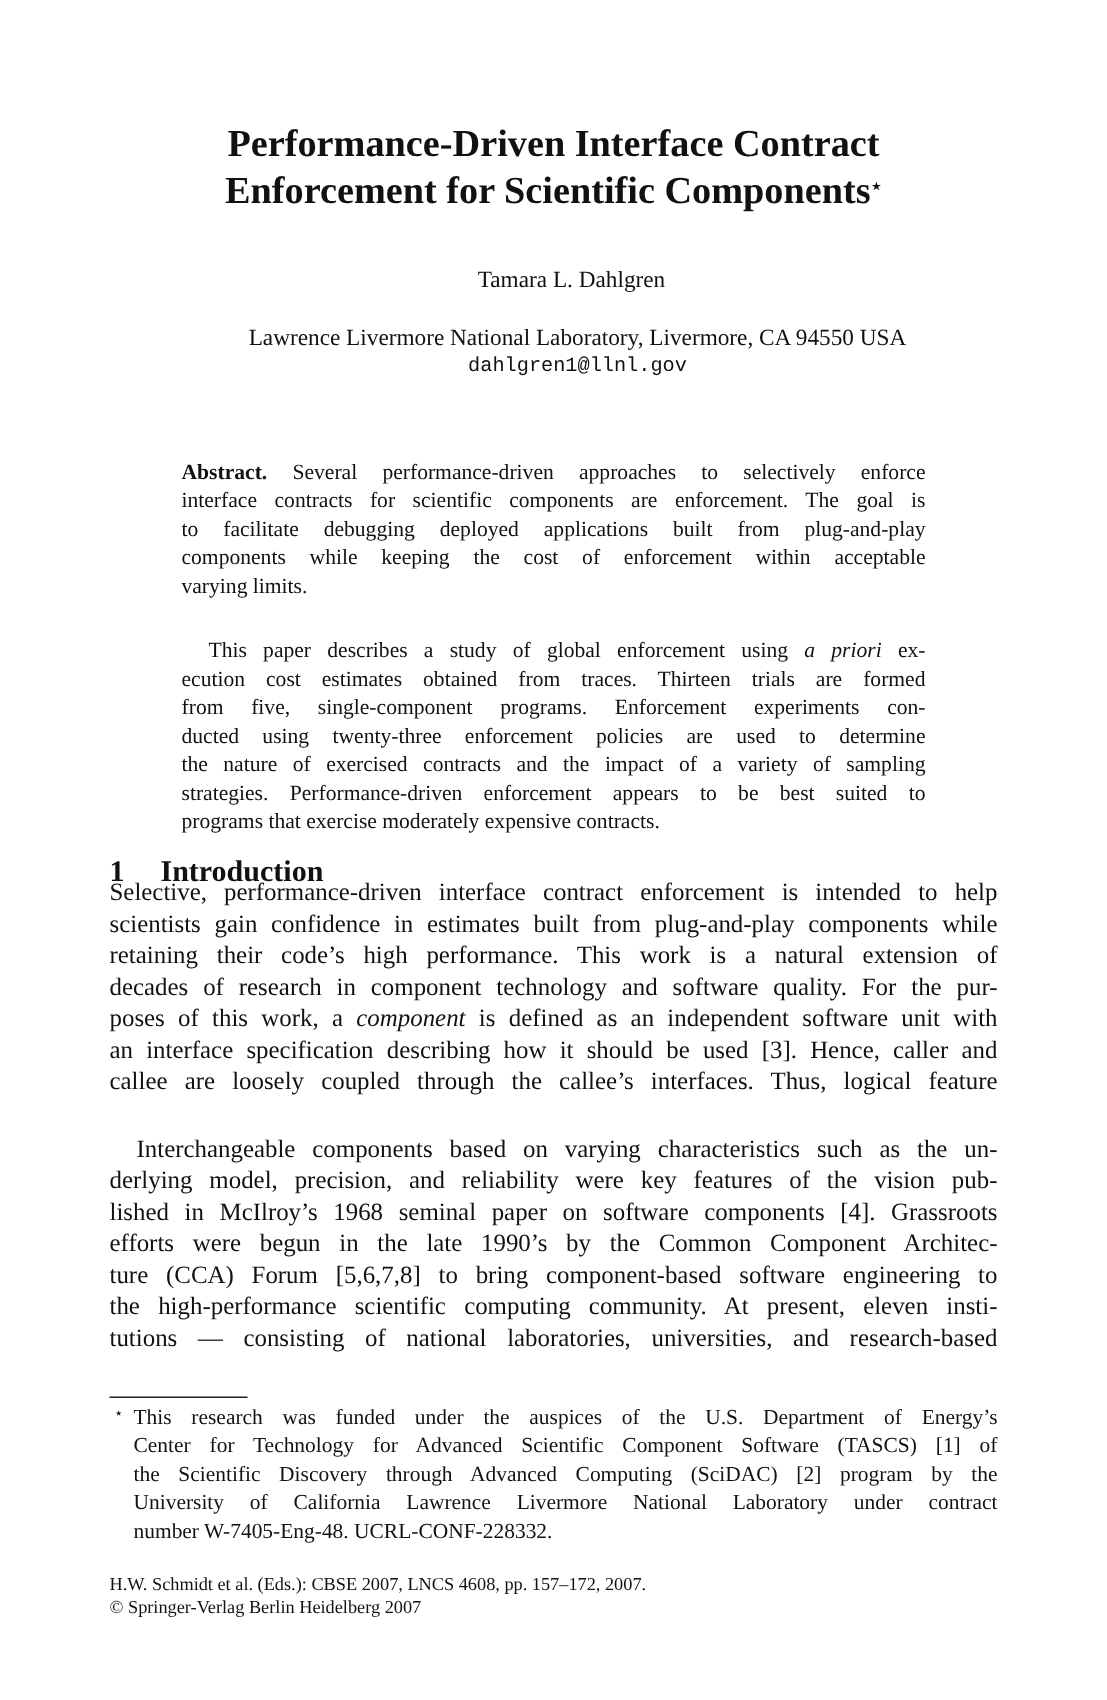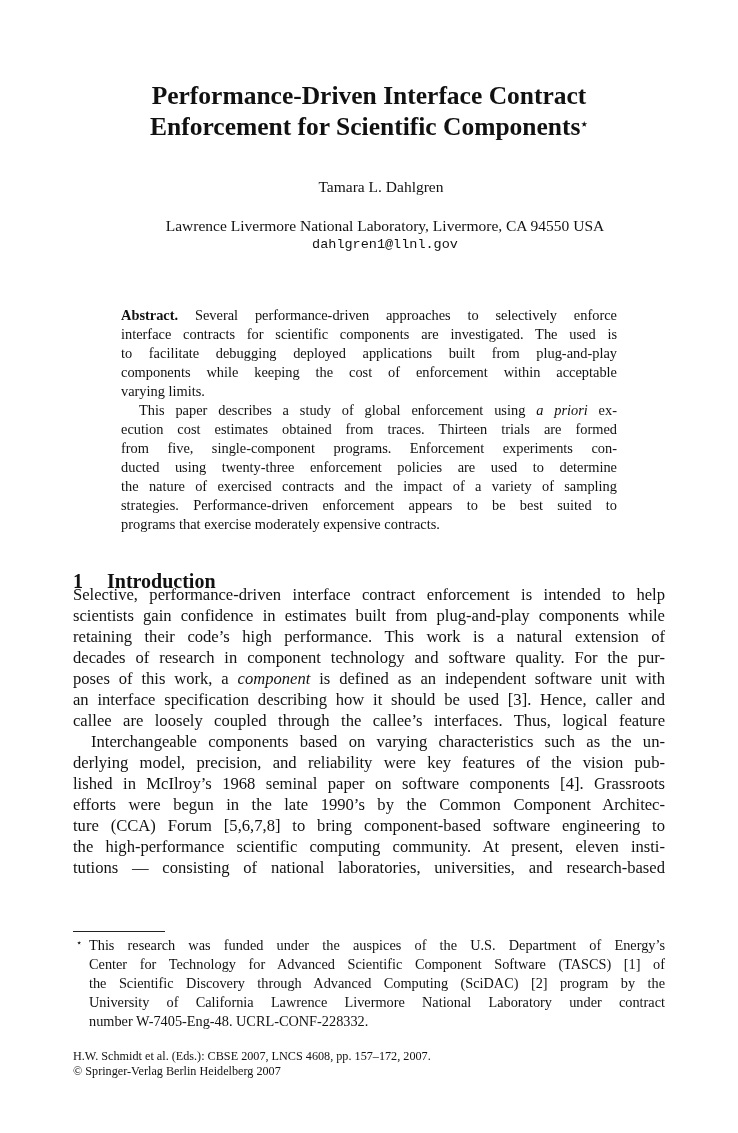--- a/index.html
+++ b/index.html
@@ -10,21 +10,21 @@
            font-family: "Liberation Serif", serif; font-weight: bold; font-size: 25.5px; line-height: 31px; }
   .author { position: absolute; left: 0; width: 738px; top: 178px; text-align: center;
             font-family: "Liberation Serif", serif; font-size: 15.5px; padding-left: 12px; }
   .affil { position: absolute; left: 0; width: 738px; top: 216px; text-align: center;
            font-family: "Liberation Serif", serif; font-size: 15.5px; line-height: 19px; padding-left: 16px; }
   .email { font-family: "Liberation Mono", monospace; font-size: 13.5px; }
   .abstract { position: absolute; left: 121px; width: 496px; top: 306px;
               font-family: "Liberation Serif", serif; font-size: 14.4px; line-height: 19px; }
   .line { display: block; text-align: justify; text-align-last: justify; white-space: nowrap; height: 19px; }
   .line.last { text-align-last: left; }
-  .ind { text-indent: 18px; }
+  .ind { text-indent: 18px; margin-top: 24px; }
   .bold { font-weight: bold; margin-top: 19px; }
   .section { position: absolute; left: 73px; top: 570px;
              font-family: "Liberation Serif", serif; font-weight: bold; font-size: 20px; }
   .section .num { display: inline-block; width: 34px; }
   .body { position: absolute; left: 73px; width: 592px; top: 584px;
           font-family: "Liberation Serif", serif; font-size: 16.6px; line-height: 21px; }
   .body .line { height: 21px; }
   .rule { position: absolute; left: 73px; top: 931px; width: 92px; height: 1px; background: #222; }
   .foot { position: absolute; left: 73px; width: 592px; top: 936px;
           font-family: "Liberation Serif", serif; font-size: 14.3px; line-height: 19px; }
@@ -48,21 +48,21 @@
 
   <div class="author">Tamara L. Dahlgren</div>
 
   <div class="affil">
     <div>Lawrence Livermore National Laboratory, Livermore, CA 94550 USA</div>
     <div class="email">dahlgren1@llnl.gov</div>
   </div>
 
   <div class="abstract">
     <span class="line"><span class="bold">Abstract.</span><span> Several performance-driven approaches to selectively enforce</span></span>
-    <span class="line">interface contracts for scientific components are investigated. The used is</span>
+    <span class="line">interface contracts for scientific components are enforcement. The goal is</span>
     <span class="line">to facilitate debugging deployed applications built from plug-and-play</span>
     <span class="line">components while keeping the cost of enforcement within acceptable</span>
     <span class="line last">varying limits.</span>
     <span class="line ind"><span>This paper describes a study of global enforcement using </span><i>a priori</i><span> ex-</span></span>
     <span class="line">ecution cost estimates obtained from traces. Thirteen trials are formed</span>
     <span class="line">from five, single-component programs. Enforcement experiments con-</span>
     <span class="line">ducted using twenty-three enforcement policies are used to determine</span>
     <span class="line">the nature of exercised contracts and the impact of a variety of sampling</span>
     <span class="line">strategies. Performance-driven enforcement appears to be best suited to</span>
     <span class="line last">programs that exercise moderately expensive contracts.</span>

